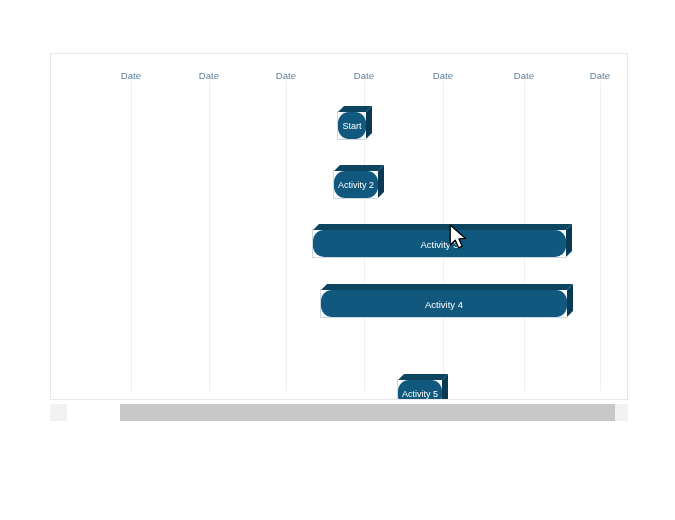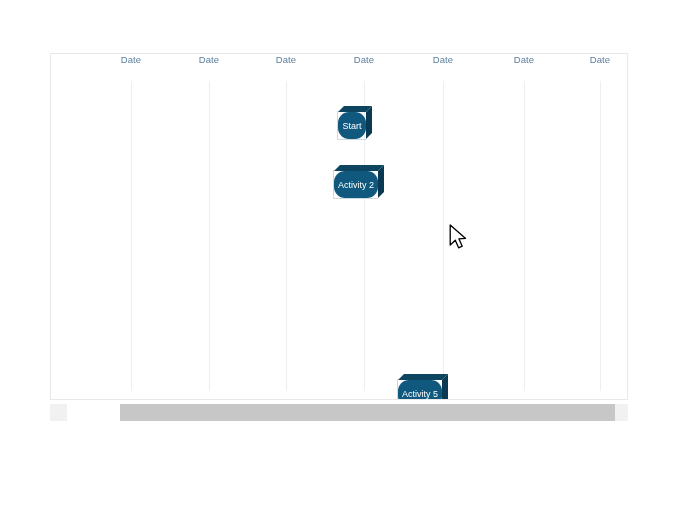--- a/index.html
+++ b/index.html
@@ -40,21 +40,21 @@
     position: absolute;
     top: 27px;
     bottom: 8px;
     width: 1px;
     background: #eceef0;
   }
 
   
   .date-label {
     position: absolute;
-    top: 0;
+    top: 16px;
     transform: translateX(-50%);
     font-size: 9.5px;
     color: #5b7f9c;
     letter-spacing: .1px;
     white-space: nowrap;
   }
 
   
   .bar {
     position: absolute;
@@ -186,20 +186,32 @@
         <div class="face-right"></div>
         <div class="edge-light"></div>
         <div class="bar-label narrow">Start</div>
       </div>
       <div class="bar" style="left: 283px; top: 117px; width: 44px;">
         <div class="face-top"></div>
         <div class="face-right"></div>
         <div class="edge-light"></div>
         <div class="bar-label narrow">Activity 2</div>
       </div>
+      <div class="bar" style="left: 262px; top: 176px; width: 253px;">
+        <div class="face-top"></div>
+        <div class="face-right"></div>
+        <div class="edge-light"></div>
+        <div class="bar-label">Activity 3</div>
+      </div>
+      <div class="bar" style="left: 270px; top: 236px; width: 246px;">
+        <div class="face-top"></div>
+        <div class="face-right"></div>
+        <div class="edge-light"></div>
+        <div class="bar-label">Activity 4</div>
+      </div>
       <div class="bar" style="left: 347px; top: 296px; width: 44px; margin-top: 30px;">
         <div class="face-top"></div>
         <div class="face-right"></div>
         <div class="edge-light"></div>
         <div class="bar-label narrow">Activity 5</div>
       </div>
     </div>
 </div>
 
 <div id="scrollbar">

